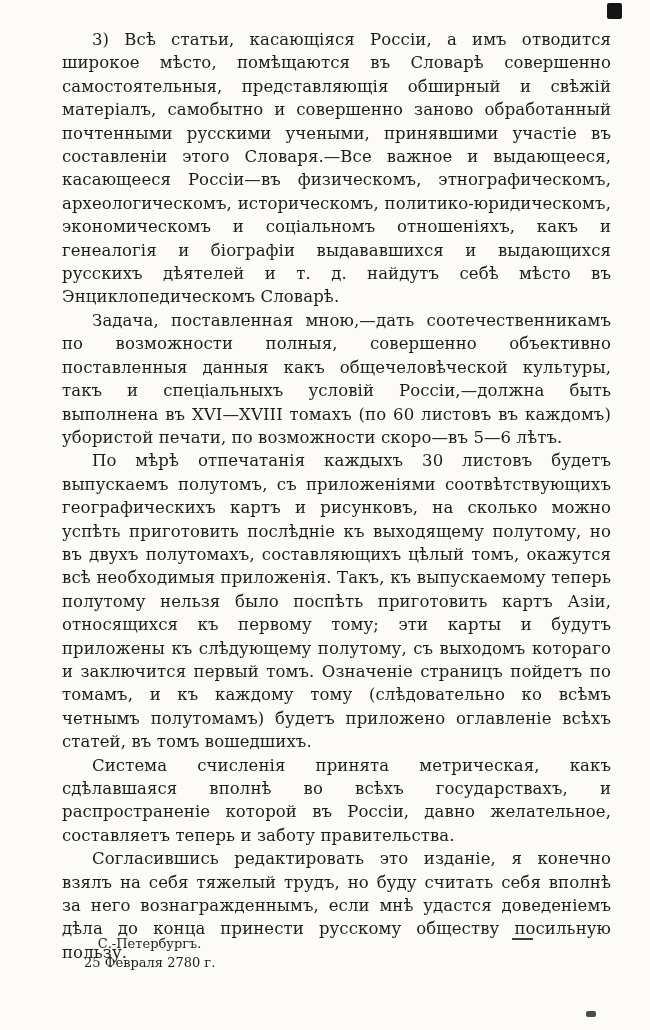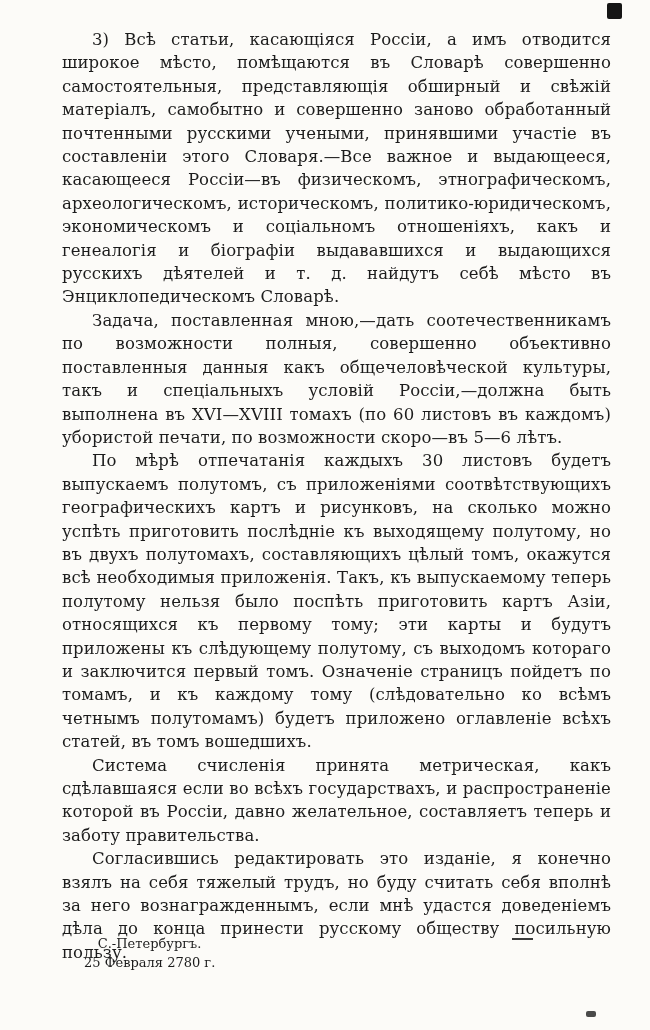--- a/index.html
+++ b/index.html
@@ -65,21 +65,21 @@
 </style>
 </head>
 <body>
 
 <div class="page">
 
   <div class="text-block">
     <p class="para">3) Всѣ статьи, касающіяся Россіи, а имъ отводится широкое мѣсто, помѣщаются въ Словарѣ совершенно самостоятельныя, представляющія обширный и свѣжій матеріалъ, самобытно и совершенно заново обработанный почтенными русскими учеными, принявшими участіе въ составленіи этого Словаря.—Все важное и выдающееся, касающееся Россіи—въ физическомъ, этнографическомъ, археологическомъ, историческомъ, политико-юридическомъ, экономическомъ и соціальномъ отношеніяхъ, какъ и генеалогія и біографіи выдававшихся и выдающихся русскихъ дѣятелей и т. д. найдутъ себѣ мѣсто въ Энциклопедическомъ Словарѣ.</p>
     <p class="para">Задача, поставленная мною,—дать соотечественникамъ по возможности полныя, совершенно объективно поставленныя данныя какъ общечеловѣческой культуры, такъ и спеціальныхъ условій Россіи,—должна быть выполнена въ XVI—XVIII томахъ (по 60 листовъ въ каждомъ) убористой печати, по возможности скоро—въ 5—6 лѣтъ.</p>
     <p class="para">По мѣрѣ отпечатанія каждыхъ 30 листовъ будетъ выпускаемъ полутомъ, съ приложеніями соотвѣтствующихъ географическихъ картъ и рисунковъ, на сколько можно успѣть приготовить послѣдніе къ выходящему полутому, но въ двухъ полутомахъ, составляющихъ цѣлый томъ, окажутся всѣ необходимыя приложенія. Такъ, къ выпускаемому теперь полутому нельзя было поспѣть приготовить картъ Азіи, относящихся къ первому тому; эти карты и будутъ приложены къ слѣдующему полутому, съ выходомъ котораго и заключится первый томъ. Означеніе страницъ пойдетъ по томамъ, и къ каждому тому (слѣдовательно ко всѣмъ четнымъ полутомамъ) будетъ приложено оглавленіе всѣхъ статей, въ томъ вошедшихъ.</p>
-    <p class="para">Система счисленія принята метрическая, какъ сдѣлавшаяся если во всѣхъ государствахъ, и распространеніе которой въ Россіи, давно желательное, составляетъ теперь и заботу правительства.</p>
+    <p class="para">Система счисленія принята метрическая, какъ сдѣлавшаяся вполнѣ во всѣхъ государствахъ, и распространеніе которой въ Россіи, давно желательное, составляетъ теперь и заботу правительства.</p>
     <p class="para">Согласившись редактировать это изданіе, я конечно взялъ на себя тяжелый трудъ, но буду считать себя вполнѣ за него вознагражденнымъ, если мнѣ удастся доведеніемъ дѣла до конца принести русскому обществу посильную пользу.</p>
 
   </div>
 
   <div class="imprint">
     <div>С.-Петербургъ.</div>
     <div>25 Февраля 2780 г.</div>
   </div>
 
   <div class="printer-mark"></div>

